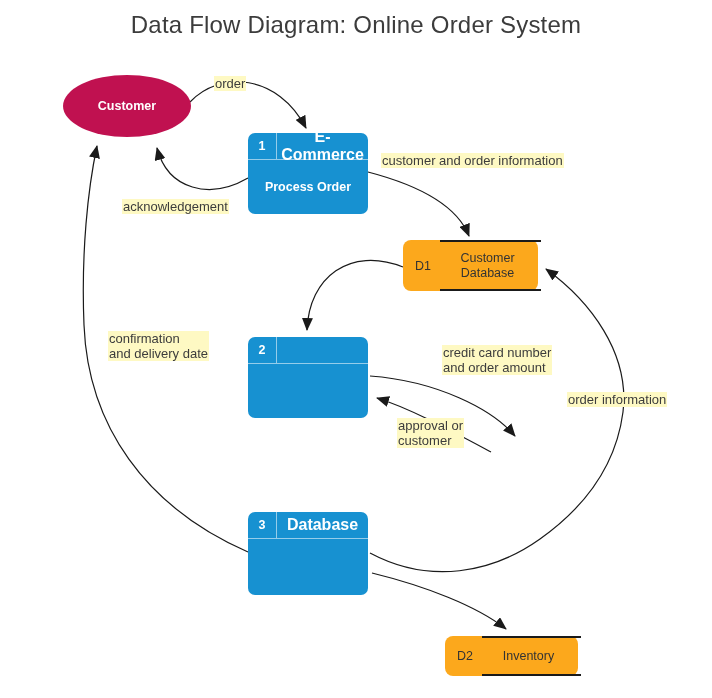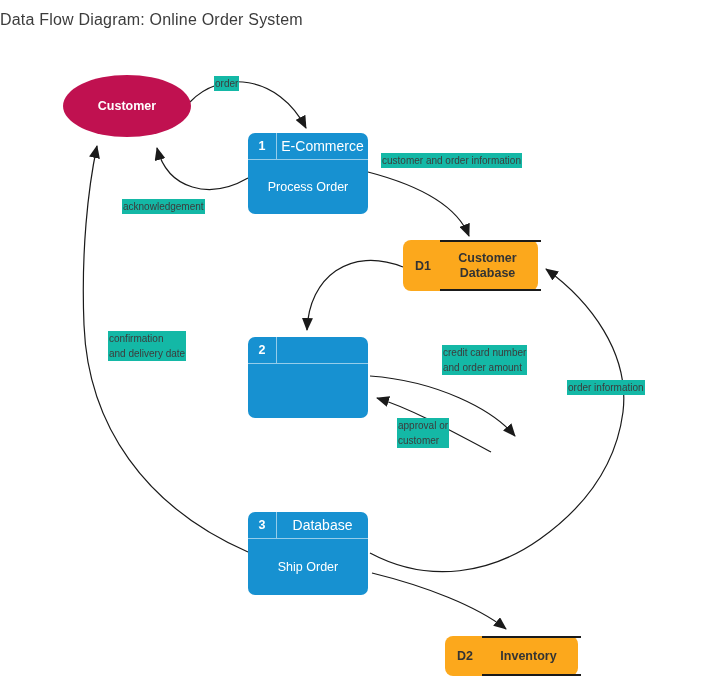--- a/index.html
+++ b/index.html
@@ -1,22 +1,22 @@
 <!DOCTYPE html>
 <html style="--process: #1791D1; --data_store: #FCA81C; --external_entity: #C01150; --arrow: #1A1A1A; --label_text: #3C3C3C; --node_text: #FFFFFF; --store_text: #333333;"><head>
 <meta charset="utf-8">
 <style>
   html,body{margin:0;padding:0;background:#fff;}
   .canvas{
     position:relative;width:712px;height:698px;background:#fff;overflow:hidden;
     font-family:"Liberation Sans", sans-serif;
   }
   .title{
-    position:absolute;left:0;right:0;top:11px;
-    font-size:16px;color:var(--label_text);letter-spacing:.2px;
+    position:absolute;left:0;right:0;top:11px;text-align:center;
+    font-size:24px;color:var(--label_text);letter-spacing:.2px;
   }
   svg.edges{position:absolute;left:0;top:0;z-index:1;}
   svg.edges path.edge{fill:none;stroke:var(--arrow);stroke-width:1.2;}
   svg.edges marker path{fill:var(--arrow);stroke:none;}
 
   .node{position:absolute;z-index:2;box-sizing:border-box;}
 
   .ellipse{
     border-radius:50%;background:var(--external_entity);
     display:flex;align-items:center;justify-content:center;text-align:center;
@@ -32,43 +32,43 @@
     display:flex;align-items:stretch;height:26px;flex:0 0 26px;
     border-bottom:1px solid rgba(255,255,255,.55);
   }
   .p-num{
     width:28px;flex:0 0 28px;display:flex;align-items:center;justify-content:center;
     border-right:1px solid rgba(255,255,255,.55);
     font-size:12.5px;font-weight:600;
   }
   .p-name{
     flex:1;display:flex;align-items:center;justify-content:center;
-    font-size:14px;font-weight:400;text-align:center;
+    font-size:16px;font-weight:700;text-align:center;
   }
   .p-body{
     flex:1;display:flex;align-items:center;justify-content:center;text-align:center;
-    font-size:12.5px;font-weight:400;
+    font-size:12.5px;font-weight:700;
   }
 
   .store{
     background:var(--data_store);border-radius:8px;
-    display:flex;align-items:center;color:var(--store_text);font-weight:bold;
+    display:flex;align-items:center;color:var(--store_text);
   }
   .s-line{position:absolute;left:37px;right:-3px;height:2px;background:#1a1a1a;}
   .s-line.top{top:0;}
   .s-line.bottom{bottom:0;}
   .s-id{flex:0 0 40px;text-align:center;font-size:12.5px;}
   .s-name{
     flex:1;text-align:center;font-size:12.5px;line-height:15px;
     white-space:pre-line;padding-right:6px;
   }
 
   .elabel{
-    position:absolute;z-index:3;font-size:10px;color:var(--label_text);
-    line-height:15px;white-space:pre-line;background:#14b8a6;padding:0 1px;
+    position:absolute;z-index:3;font-size:13px;color:var(--label_text);
+    line-height:15px;white-space:pre-line;background:#fef9c3;padding:0 1px;
   }
 </style>
 </head>
 <body>
 
 <div class="canvas">
 
   <div class="title">Data Flow Diagram: Online Order System</div>
 
   <svg class="edges" width="712" height="698" viewBox="0 0 712 698">
@@ -113,34 +113,33 @@
       <div class="p-num">2</div>
     </div>
   </div>
 
 
   <div class="node process" style="left:248px;top:512px;height:83px">
     <div class="p-head">
       <div class="p-num">3</div>
       <div class="p-name">Database</div>
     </div>
-    <div class="p-body">Ship Order</div>
   </div>
 
   <div class="node store" style="left:445px;top:636px;width:133px;height:40px">
     <div class="s-line top"></div>
     <div class="s-line bottom"></div>
     <div class="s-id">D2</div>
     <div class="s-name">Inventory</div>
   </div>
 
   <div class="elabel" style="left:214px;top:76px">order</div>
   <div class="elabel" style="left:122px;top:199px">acknowledgement</div>
   <div class="elabel" style="left:108px;top:331px">confirmation
 and delivery date</div>
   <div class="elabel" style="left:381px;top:153px">customer and order information</div>
   <div class="elabel" style="left:442px;top:345px">credit card number
 and order amount</div>
   <div class="elabel" style="left:397px;top:418px">approval or
 customer</div>
-  <div class="elabel" style="left:567px;top:380px">order information</div>
+  <div class="elabel" style="left:567px;top:392px">order information</div>
 
 </div>
 
 </body></html>

